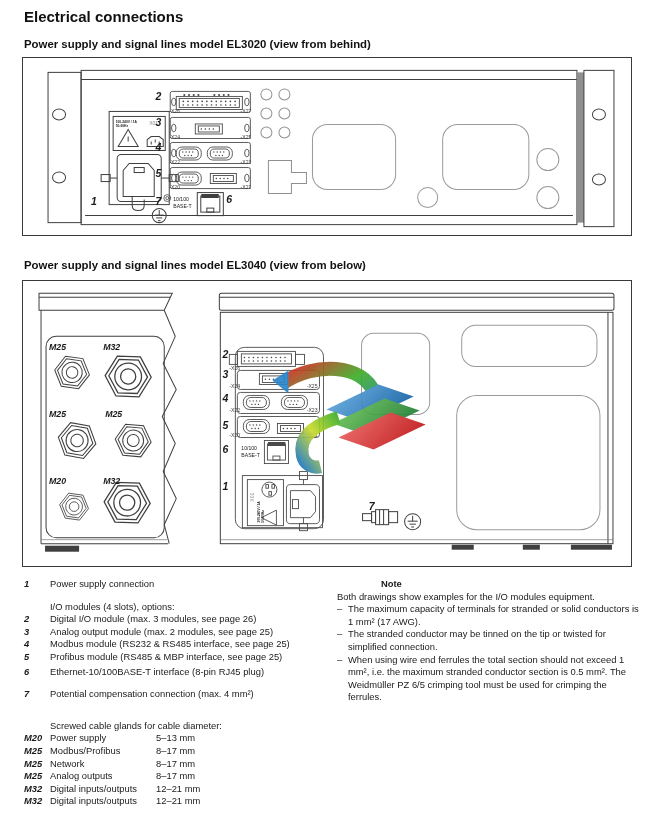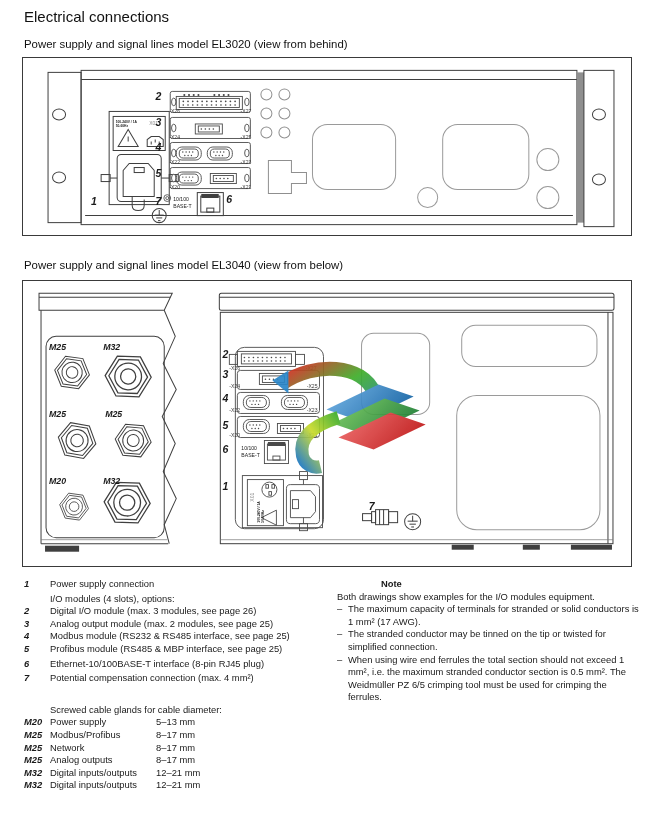--- a/index.html
+++ b/index.html
@@ -1,34 +1,34 @@
 <!DOCTYPE html>
 <html><head>
 <meta charset="utf-8">
 <style>
   html,body{margin:0;padding:0;background:#ffffff;}
   body{width:646px;height:813px;position:relative;font-family:"Liberation Sans",sans-serif;color:#1a1a1a;overflow:hidden;}
   .abs{position:absolute;}
-  .title{left:24px;top:8px;font-size:15px;font-weight:normal;color:#111;}
-  .subhead{font-size:11.4px;font-weight:normal;color:#111;}
+  .title{left:24px;top:8px;font-size:15px;font-weight:bold;color:#111;}
+  .subhead{font-size:11.4px;font-weight:bold;color:#111;}
   .fig{border:1.5px solid #3a3a3a;background:#fff;box-sizing:border-box;}
   .fig svg{display:block;width:100%;height:100%;}
   svg text{font-family:"Liberation Sans",sans-serif;fill:#1a1a1a;}
   text.callout{font-size:10.5px;font-weight:bold;font-style:italic;}
   text.port{font-size:5.1px;fill:#3a3a3a;}
   text.tinylbl{font-size:3.3px;font-weight:bold;fill:#222;}
   text.xid{font-size:5px;fill:#8a8a8a;}
   text.ethlbl{font-size:5.1px;}
   text.glandlbl{font-size:8.8px;font-weight:bold;font-style:italic;}
   .textcols{font-size:9.4px;line-height:12.6px;}
   .lrow{display:grid;grid-template-columns:26px 1fr;}
   .lrow .num{font-weight:bold;font-style:italic;}
   .grow{display:grid;grid-template-columns:26px 106px 1fr;}
   .grow .num{font-weight:bold;font-style:italic;}
-  .mt3{margin-top:2px;} .mt2{margin-top:2px;} .mt5{margin-top:19px;}
+  .mt3{margin-top:10px;} .mt2{margin-top:2px;} .mt5{margin-top:19px;}
   .bold{font-weight:bold;padding-left:44px;}
   .brow{display:grid;grid-template-columns:11px 1fr;}
 </style>
 </head>
 <body>
 
 <div class="abs title">Electrical connections</div>
 <div class="abs subhead" style="left:24px;top:38px;">Power supply and signal lines model EL3020 (view from behind)</div>
 
 <div class="abs fig" style="left:22px;top:57px;width:610px;height:179px;">

